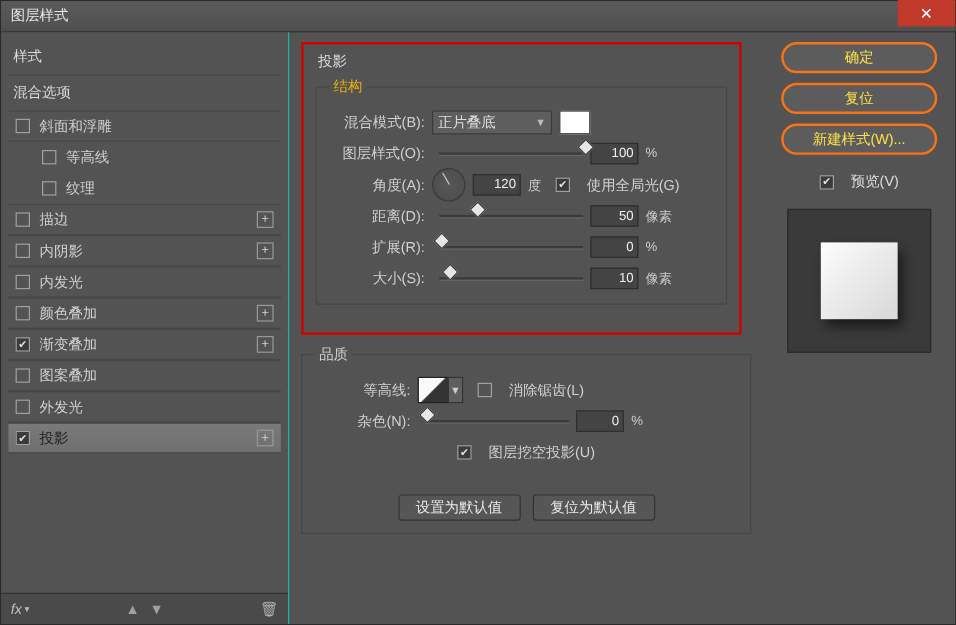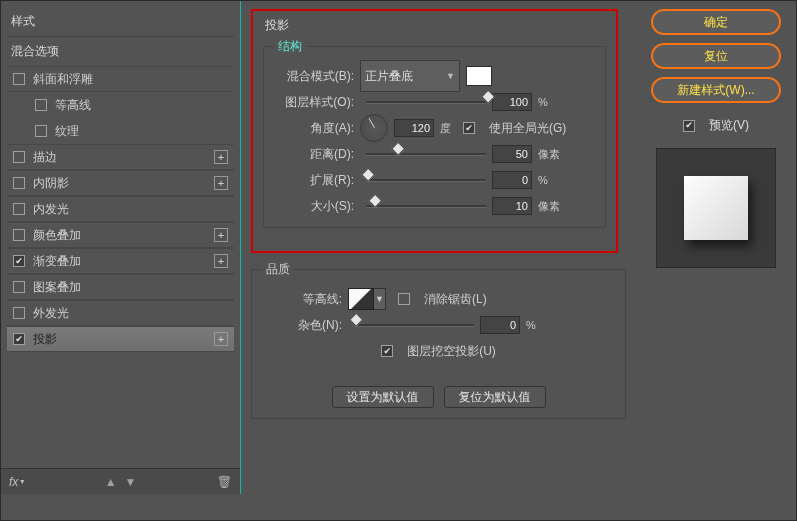--- a/index.html
+++ b/index.html
@@ -26,24 +26,24 @@
   .left-footer { height:26px; background:#4a4a4a; border-top:1px solid #333; display:flex; align-items:center; padding:0 8px; color:#bdbdbd; font-size:12px; }
   .left-footer .spacer { flex:1; }
   .arrow { margin: 0 4px; cursor:pointer; color:#a0a0a0; }
   .trash { cursor:pointer; color:#b0b0b0; }
   .fx { font-style: italic; font-size:12px; }
   
   .center { flex:1; padding:8px 10px 10px 10px; position:relative; }
   .highlight-box { position:absolute; top:8px; left:10px; right:18px; border:2px solid #d40000; padding:4px 10px 14px 10px; height:244px; }
   .panel-title { color:#dcdcdc; font-size:12px; margin:2px 0 4px 2px; }
   fieldset.struct { border:1px solid #454545; border-radius:2px; padding:8px 10px 8px 10px; }
-  fieldset.struct legend { color:#5eead4; font-size:12px; padding:0 4px; }
+  fieldset.struct legend { color:#eab308; font-size:12px; padding:0 4px; }
   .row { display:flex; align-items:center; height:26px; color:#d0d0d0; font-size:12px; }
   .row .lbl { width:86px; text-align:right; padding-right:6px; }
-  .combo { height:32px; width:100px; background:#5e5e5e; border:1px solid #3a3a3a; color:#ddd; font-size:12px; display:flex; align-items:center; padding:4px 4px; cursor:pointer;}
+  .combo { height:20px; width:100px; background:#5e5e5e; border:1px solid #3a3a3a; color:#ddd; font-size:12px; display:flex; align-items:center; padding:4px 4px; cursor:pointer;}
   .combo .caret { margin-left:auto; font-size:9px; color:#bbb; }
   .swatch { width:26px; height:20px; background:#fff; border:1px solid #2c2c2c; margin-left:6px; cursor:pointer;}
   .slider { position:relative; width:120px; height:16px; margin:0 6px; }
   .slider-track { position:absolute; top:7px; left:0; right:0; height:2px; background:#3a3a3a; box-shadow:0 1px 0 #666;}
   .slider-thumb { position:absolute; top:2px; width:10px; height:10px; background:#e6e6e6; transform:rotate(45deg) translate(-50%, -10%); border:1px solid #333; }
   .numbox { width:40px; height:18px; background:#444; border:1px solid #2e2e2e; color:#eee; font-size:11px; text-align:right; padding:1px 3px; }
   .unit { margin-left:6px; font-size:11px; color:#ccc; }
   .angle-dial { width:28px; height:28px; border:1px solid #3a3a3a; border-radius:50%; background:radial-gradient(#575757,#4b4b4b); margin-right:6px; position:relative; cursor:pointer;}
   .angle-dial::after { content:""; position:absolute; left:50%; top:50%; width:11px; height:1px; background:#ccc; transform-origin:0 0; transform:rotate(-120deg);}
   .ck-inline { display:flex; align-items:center; margin-left:12px; }
@@ -57,20 +57,26 @@
   .right { width:160px; padding:8px 10px; display:flex; flex-direction:column; align-items:center; gap:8px; }
   .pill-btn { width:130px; height:26px; border-radius:13px; border:2px solid #f97316; background:#5c5c5c; color:#fde047; font-size:12px; cursor:pointer; display:flex; align-items:center; justify-content:center;}
   .preview-row { display:flex; align-items:center; gap:6px; color:#ddd; font-size:12px; margin-top:6px;}
   .preview-box { width:120px; height:120px; background:#3a3a3a; border:1px solid #2a2a2a; display:flex; align-items:center; justify-content:center; margin-top:6px;}
   .preview-inner { width:64px; height:64px; background:linear-gradient(135deg,#fdfdfd,#d8d8d8); box-shadow:4px 6px 10px rgba(0,0,0,.6); }
 </style>
 </head>
 <body>
 
 <div class="window">
+  <div class="titlebar">
+    <span class="titlebar-title">图层样式</span>
+    <div class="close-btn">
+      <span class="close-x">✕</span>
+    </div>
+  </div>
   <div class="content">
 
     <div class="left">
       <div class="left-inner">
         <div class="section-label">样式</div>
         <div class="section-label" style="border-top:1px solid #454545;">混合选项</div>
         <div class="style-list" id="style-list">
             <div class="style-item">
               <span class="chk"></span>
               <span>斜面和浮雕</span>

